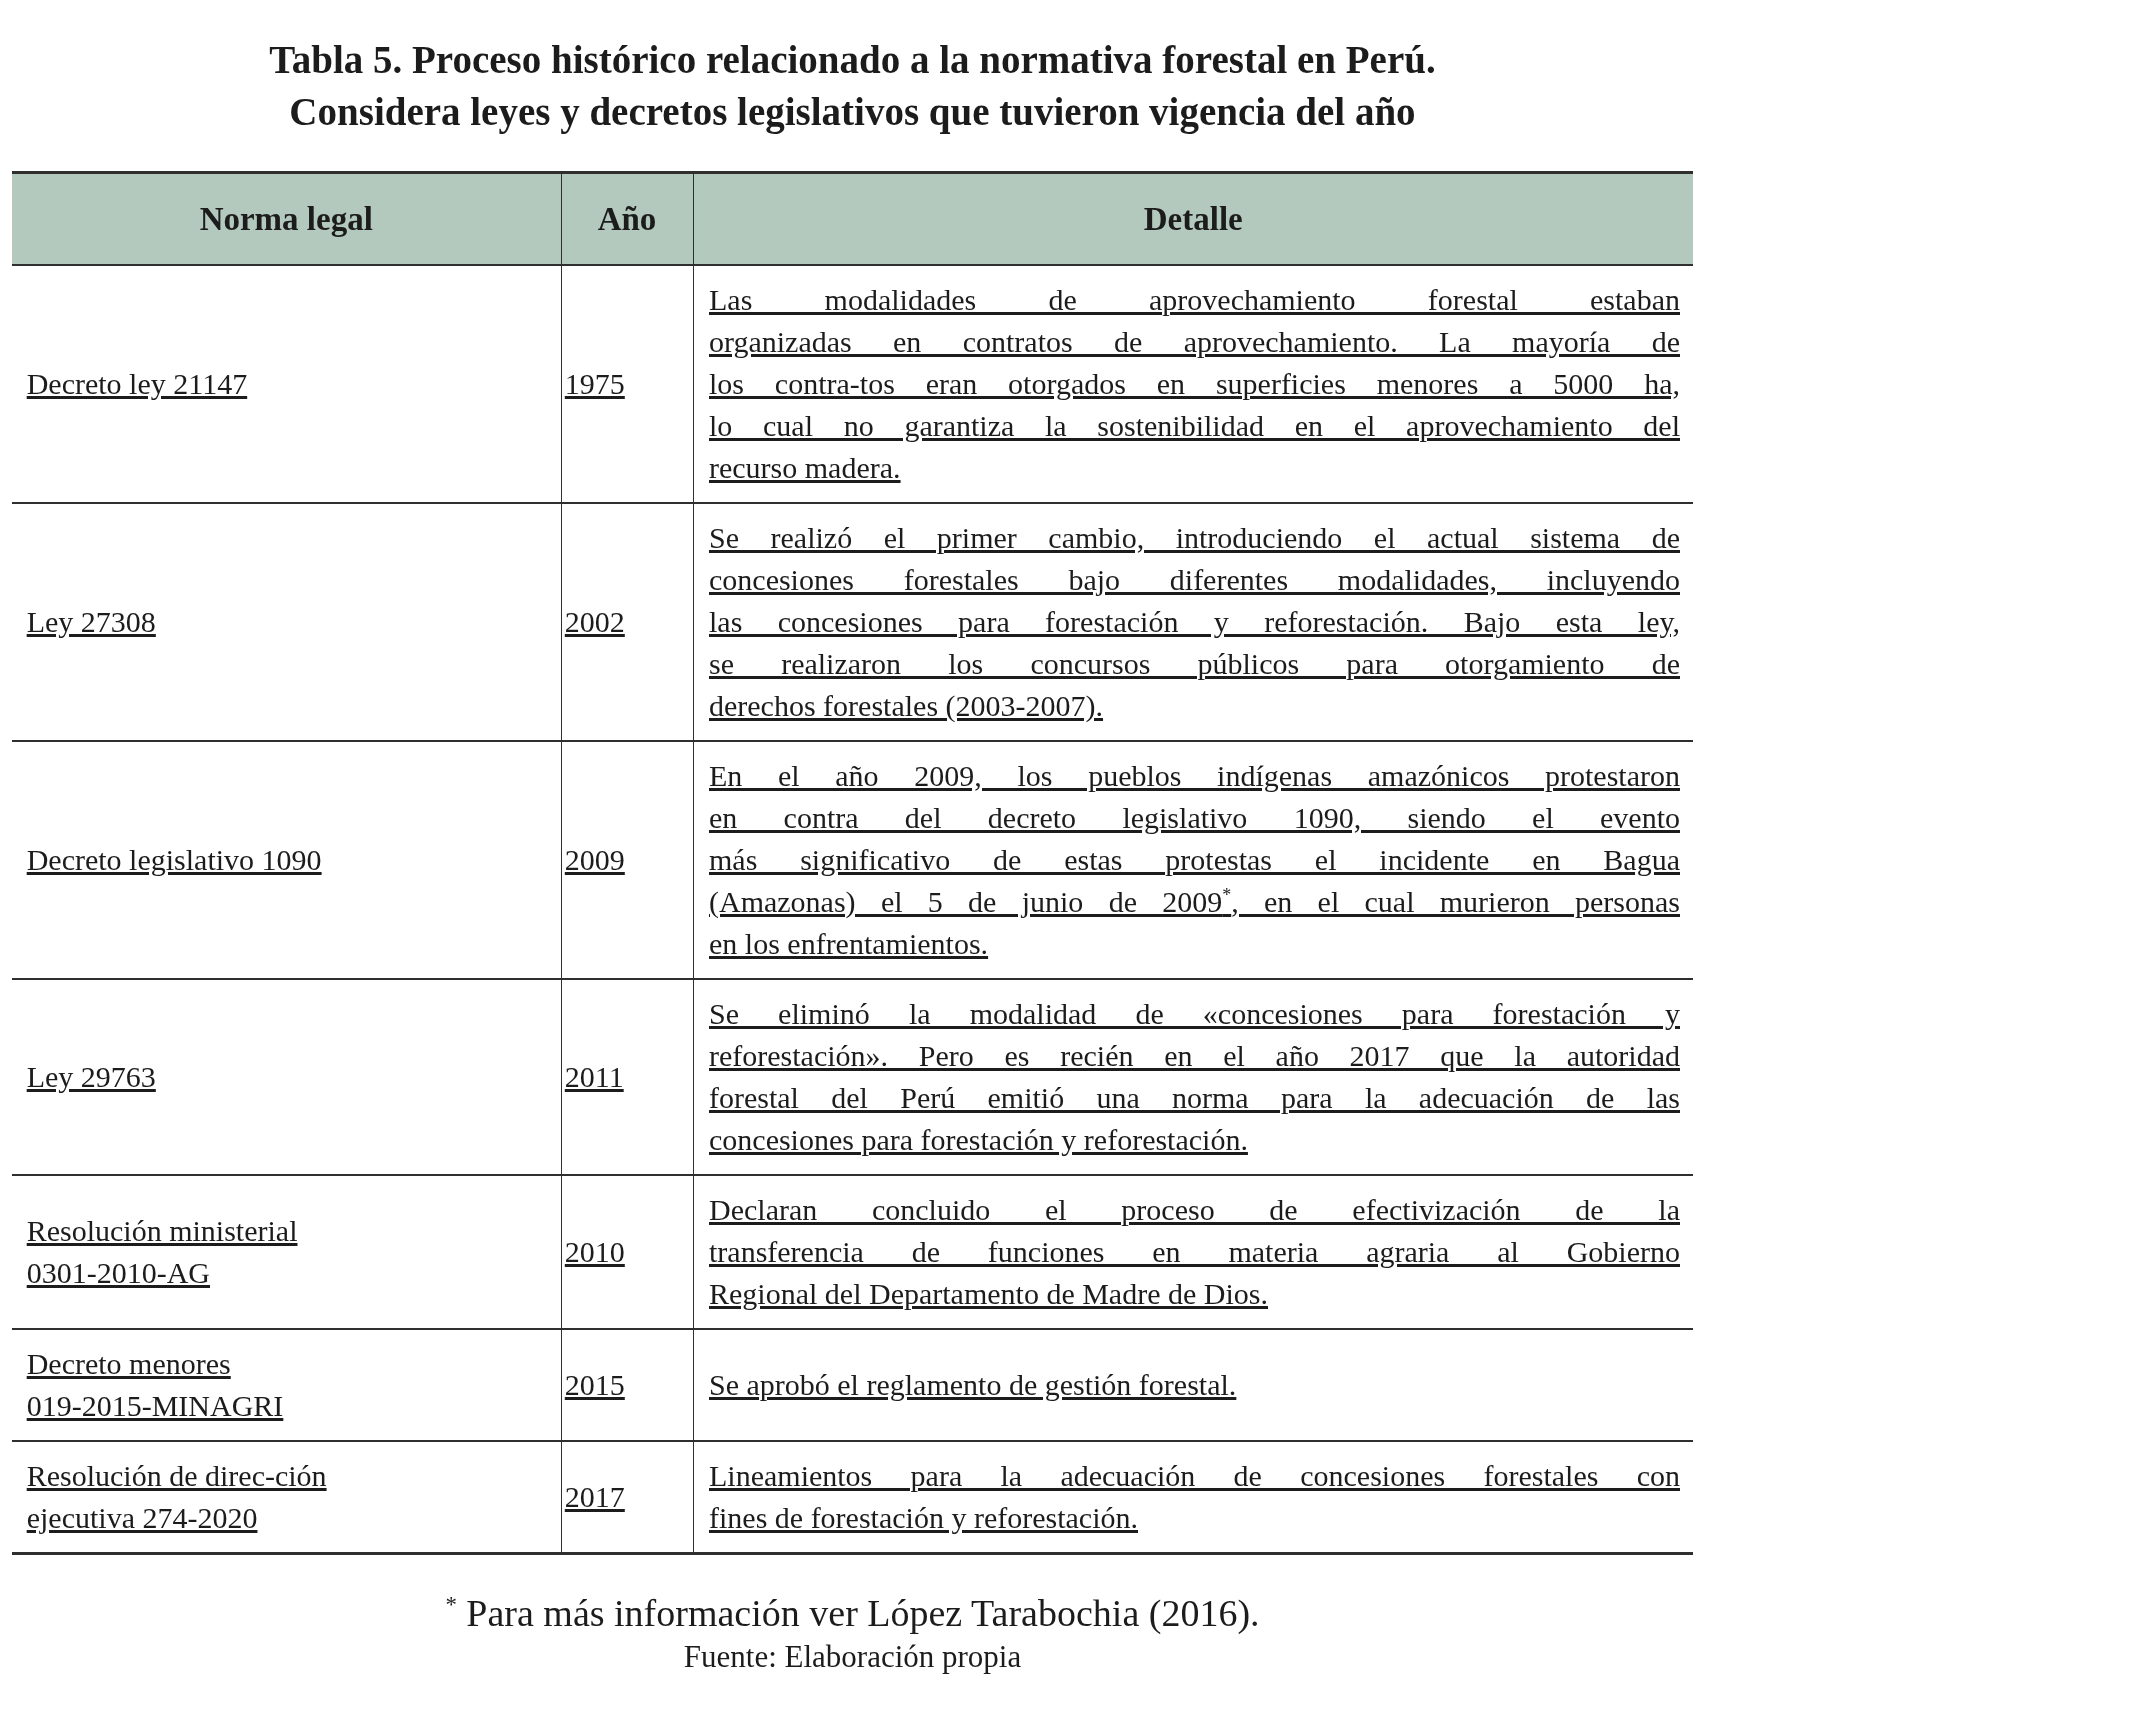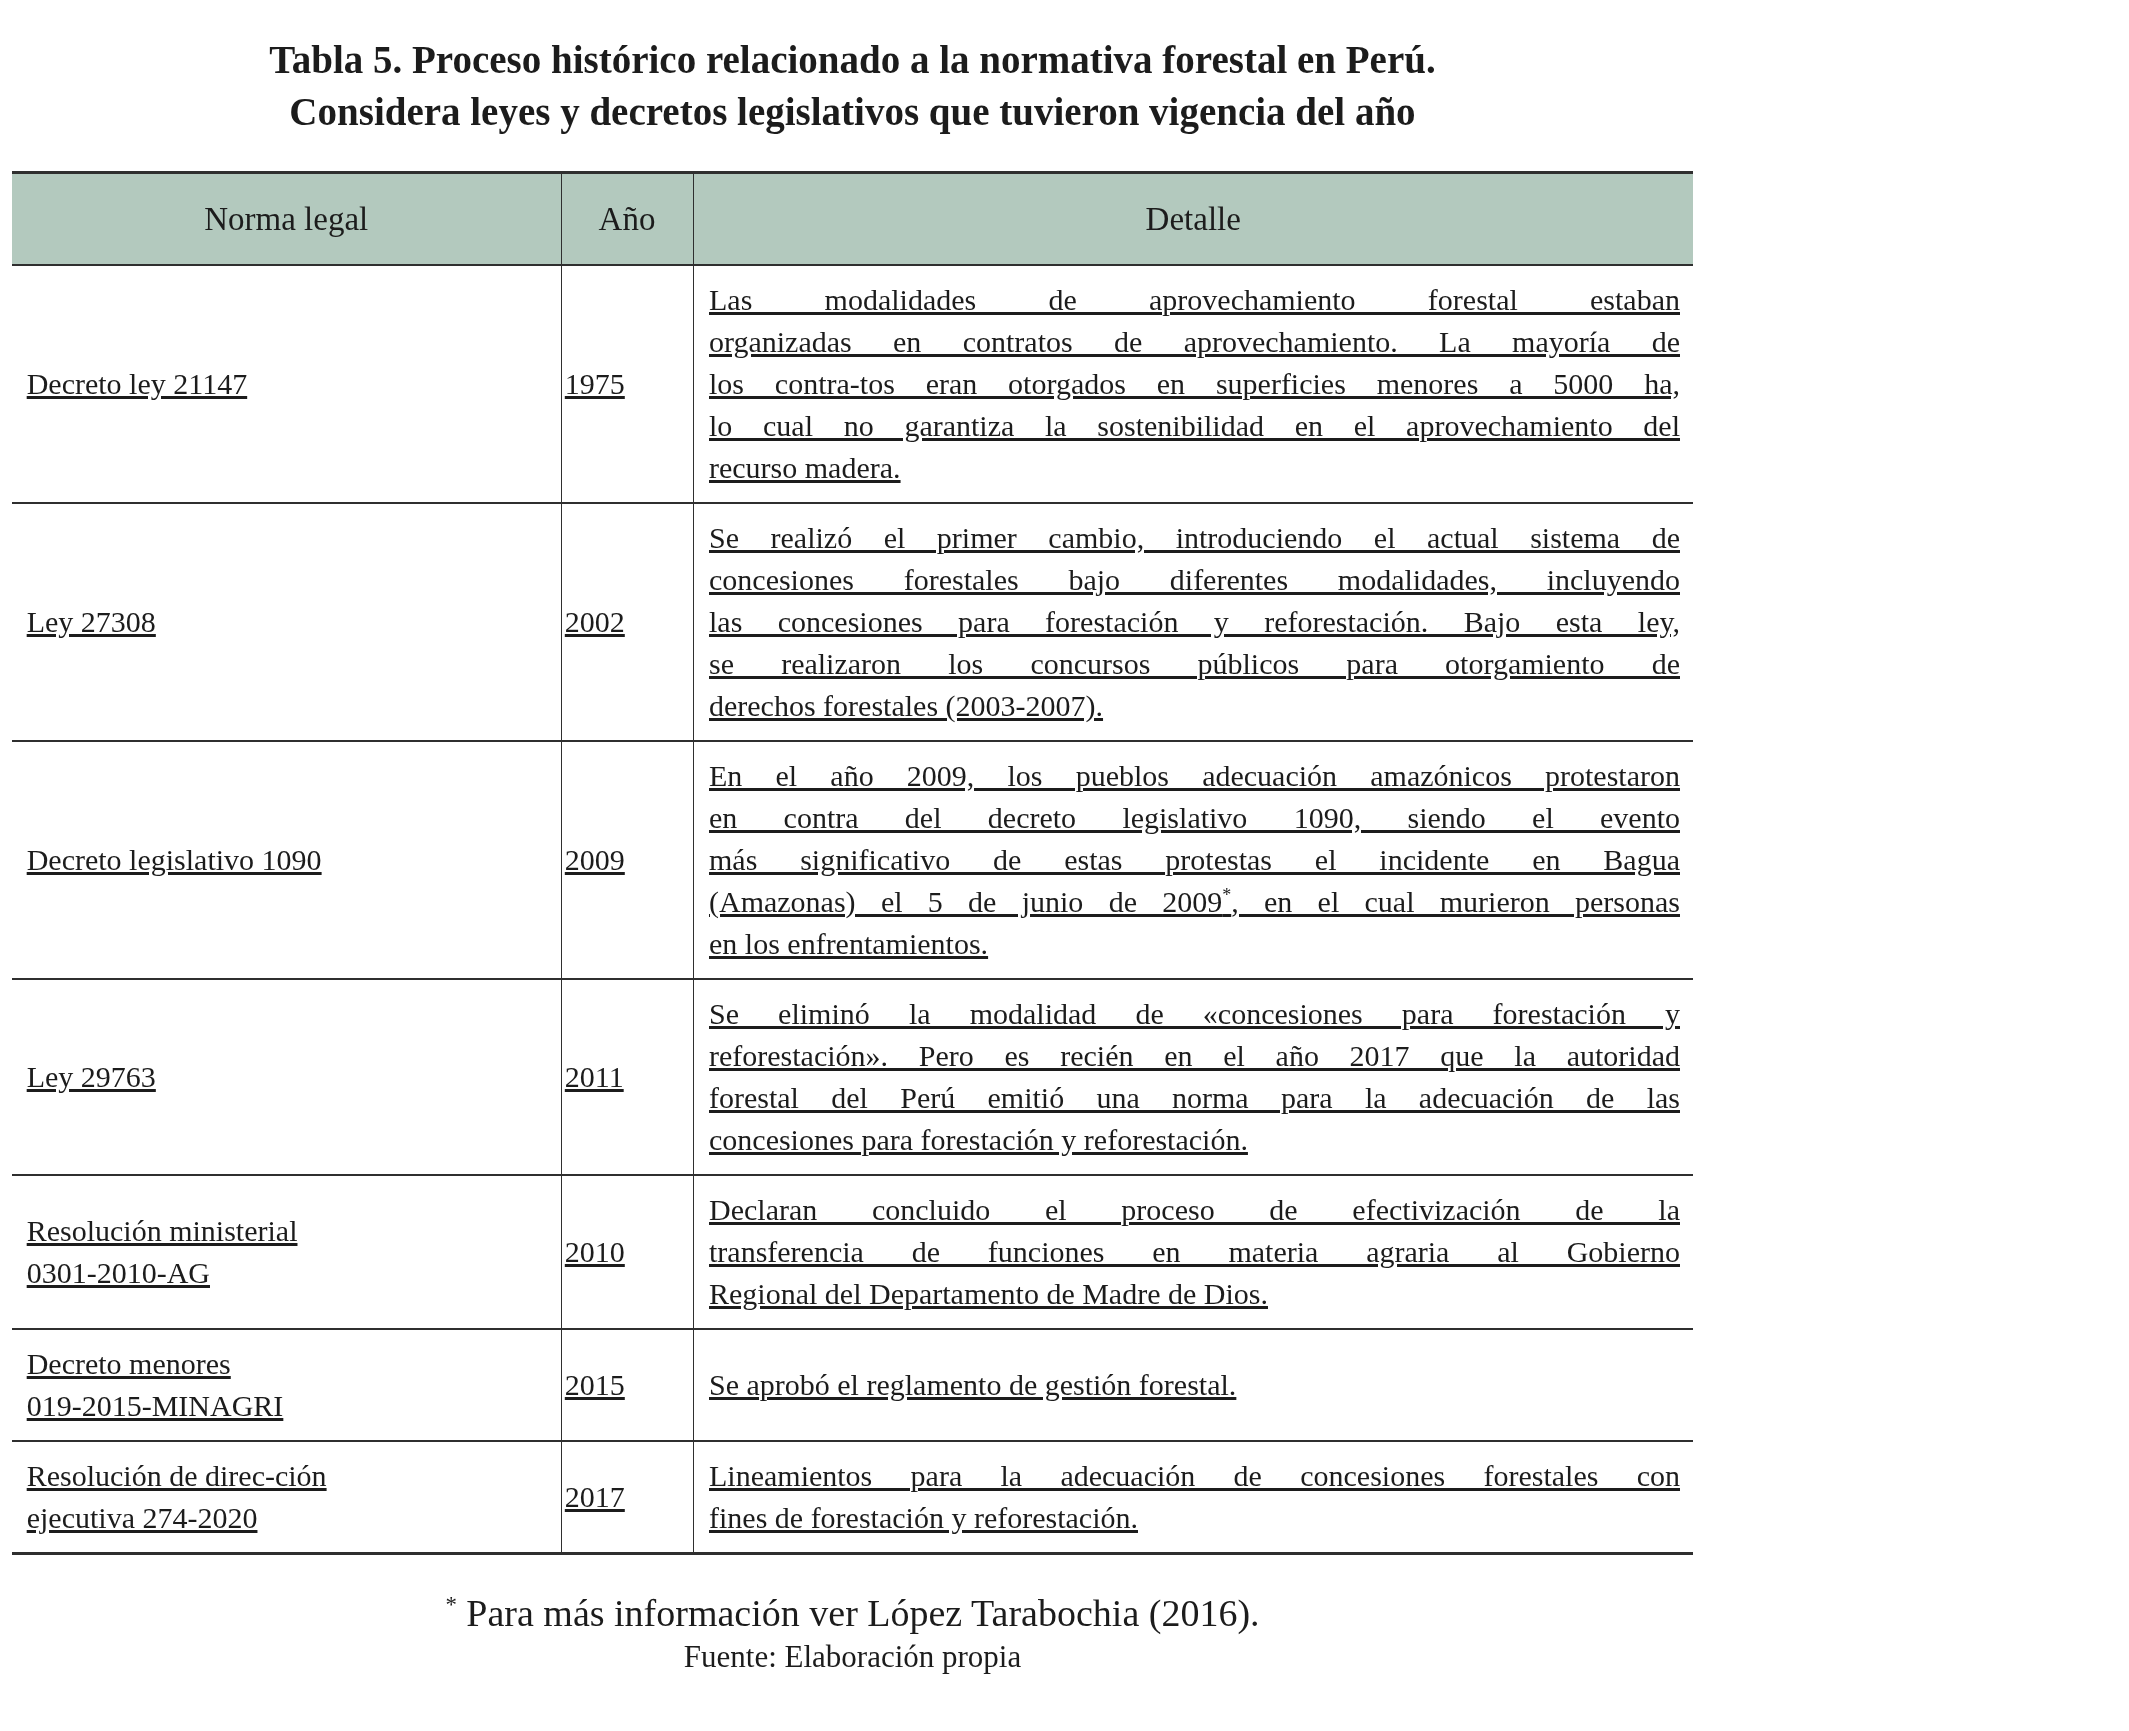--- a/index.html
+++ b/index.html
@@ -41,21 +41,21 @@
     color:var(--text);
   }
   col.c1{width:549px;}
   col.c2{width:132px;}
   col.c3{width:1000px;}
   thead th{
     background:var(--header-bg);
     border-top:3.3px solid var(--border-dark);
     border-bottom:2.5px solid var(--border-dark);
     height:90px;
-    font-weight:normal;
+    font-weight:bold;
     font-size:33px;
     text-align:center;
     vertical-align:middle;
     padding:0;
   }
   th.ano, td.ano{
     border-left:1.6px solid var(--border-dark);
     border-right:1.6px solid var(--border-dark);
   }
   tbody td{
@@ -142,21 +142,21 @@
             <div class="dline"><span>se realizaron los concursos públicos para otorgamiento de</span></div>
             <div class="dline dlast"><span>derechos forestales (2003-2007).</span></div>
           </td>
         </tr>
         <tr>
           <td class="norma">
             <div>Decreto legislativo 1090</div>
           </td>
           <td class="ano">2009</td>
           <td class="detalle">
-            <div class="dline"><span>En el año 2009, los pueblos adecuación amazónicos protestaron</span></div>
+            <div class="dline"><span>En el año 2009, los pueblos indígenas amazónicos protestaron</span></div>
             <div class="dline"><span>en contra del decreto legislativo 1090, siendo el evento</span></div>
             <div class="dline"><span>más significativo de estas protestas el incidente en Bagua</span></div>
             <div class="dline"><span>(Amazonas) el 5 de junio de 2009</span><sup>*</sup><span>, en el cual murieron personas</span></div>
             <div class="dline dlast"><span>en los enfrentamientos.</span></div>
           </td>
         </tr>
         <tr>
           <td class="norma">
             <div>Ley 29763</div>
           </td>

